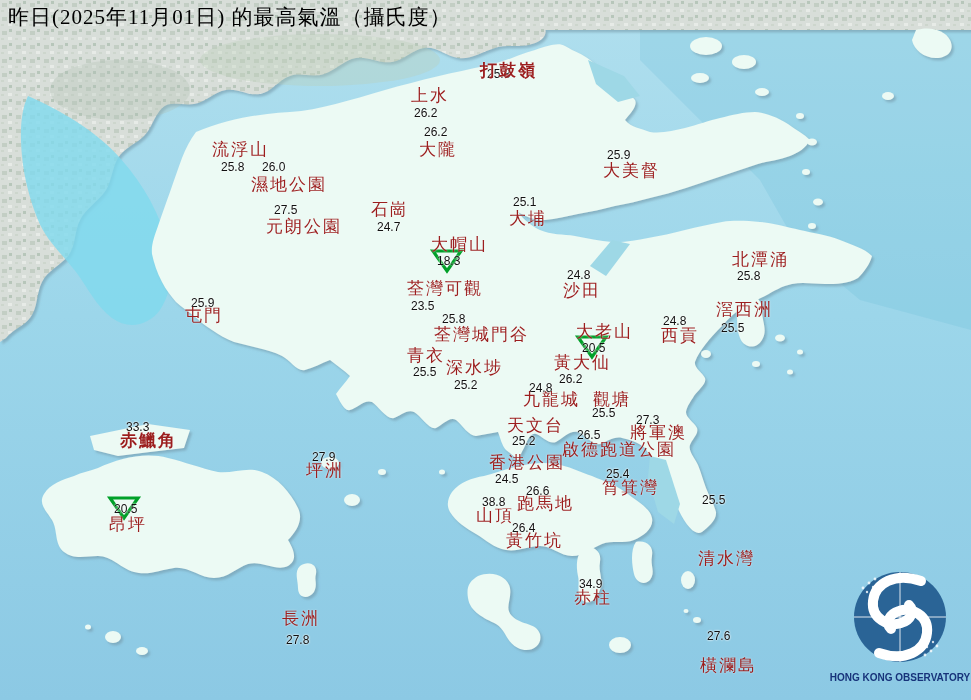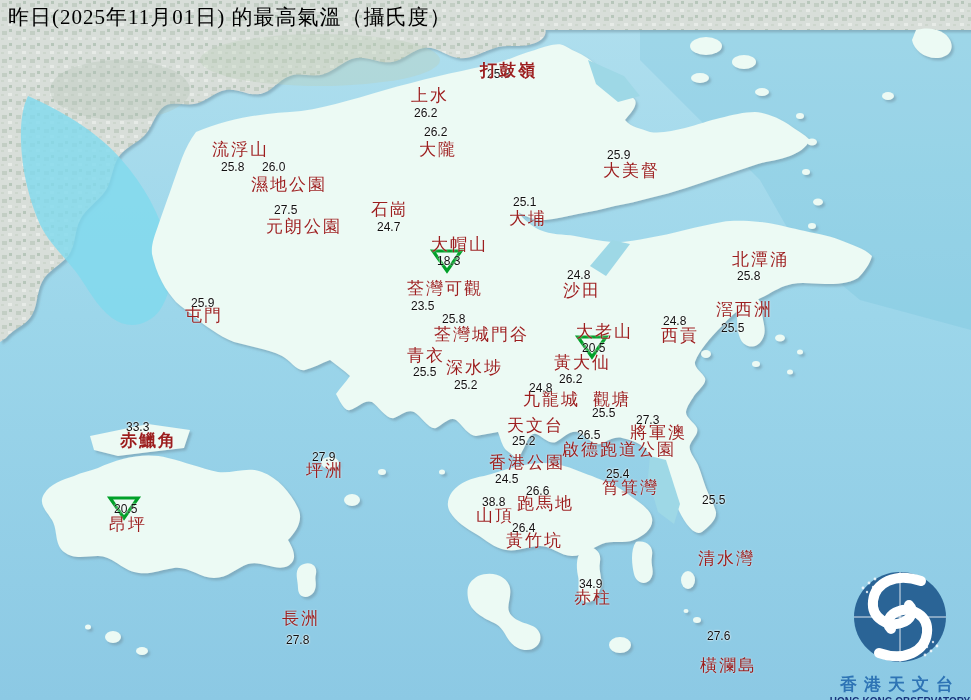--- a/index.html
+++ b/index.html
@@ -279,17 +279,16 @@
           <circle cx="46" cy="13" r="1.4"></circle>
         <circle cx="38" cy="26" r="1.2"></circle>
           <circle cx="44" cy="21" r="1.2"></circle>
         <circle cx="108" cy="80" r="1.4"></circle>
           <circle cx="102" cy="85" r="1.4"></circle>
           <circle cx="96" cy="89" r="1.4"></circle>
         <circle cx="104" cy="76" r="1.2"></circle>
           <circle cx="98" cy="81" r="1.2"></circle>
       </g>
     </svg>
-    <div class="logo-zh">香港天文台</div>
     <div class="logo-en">HONG KONG OBSERVATORY</div>
   </div>
 
 </div>
 
 </body></html>

